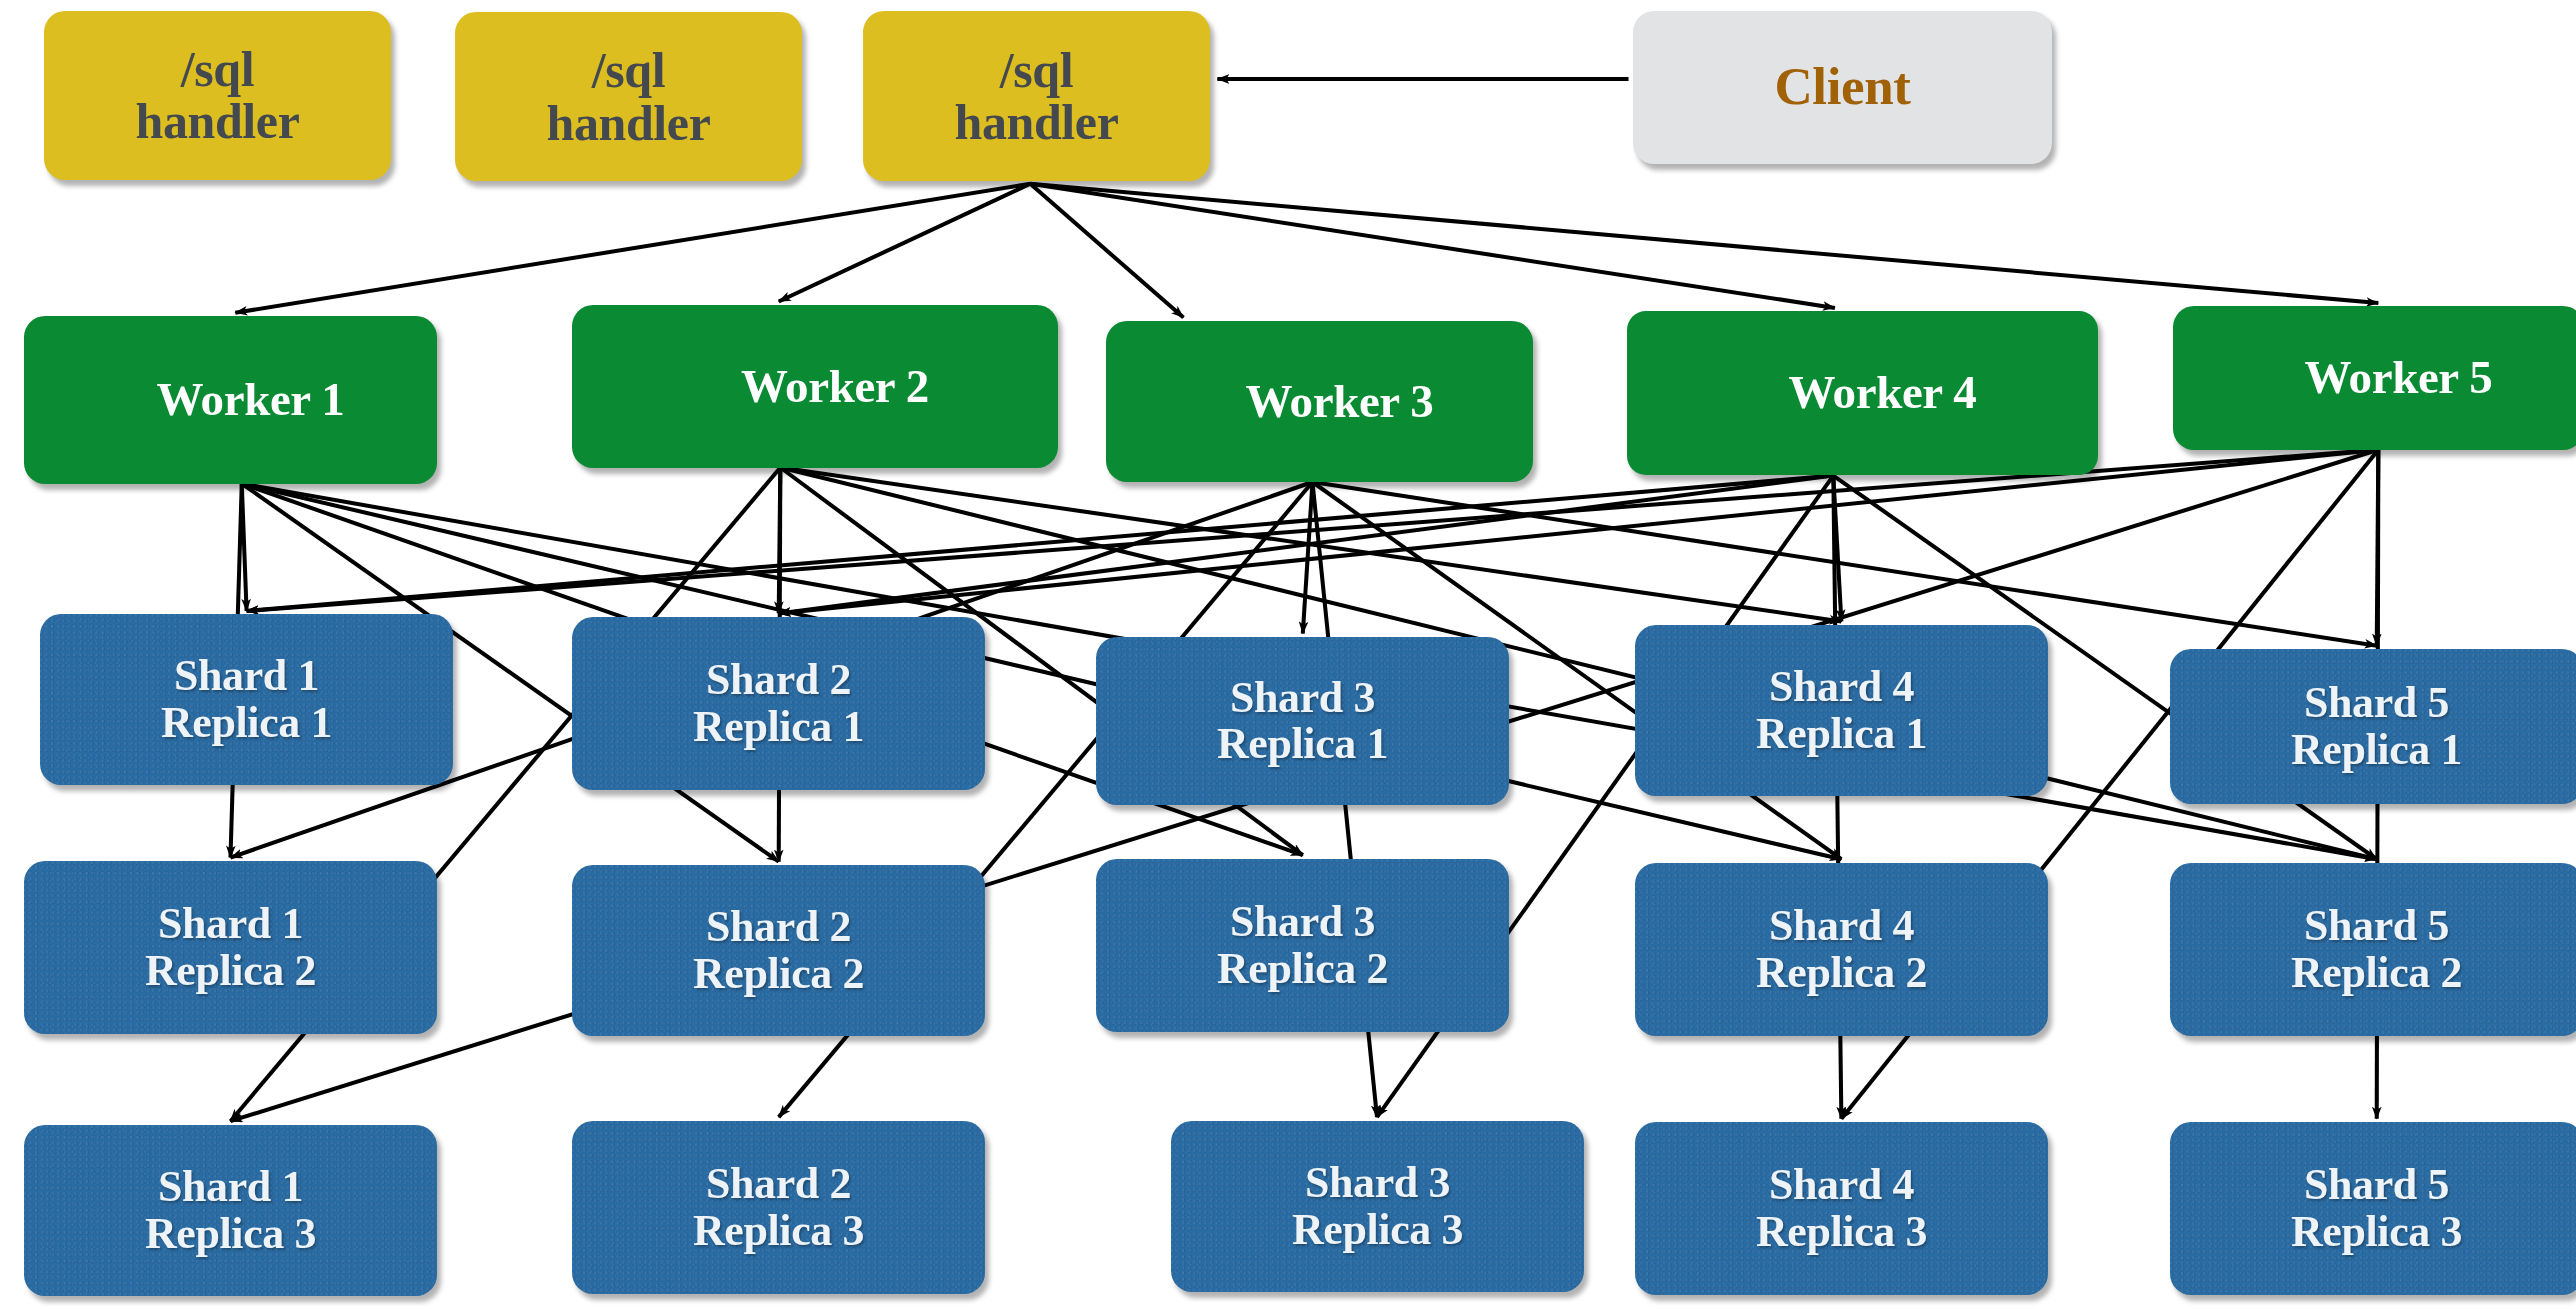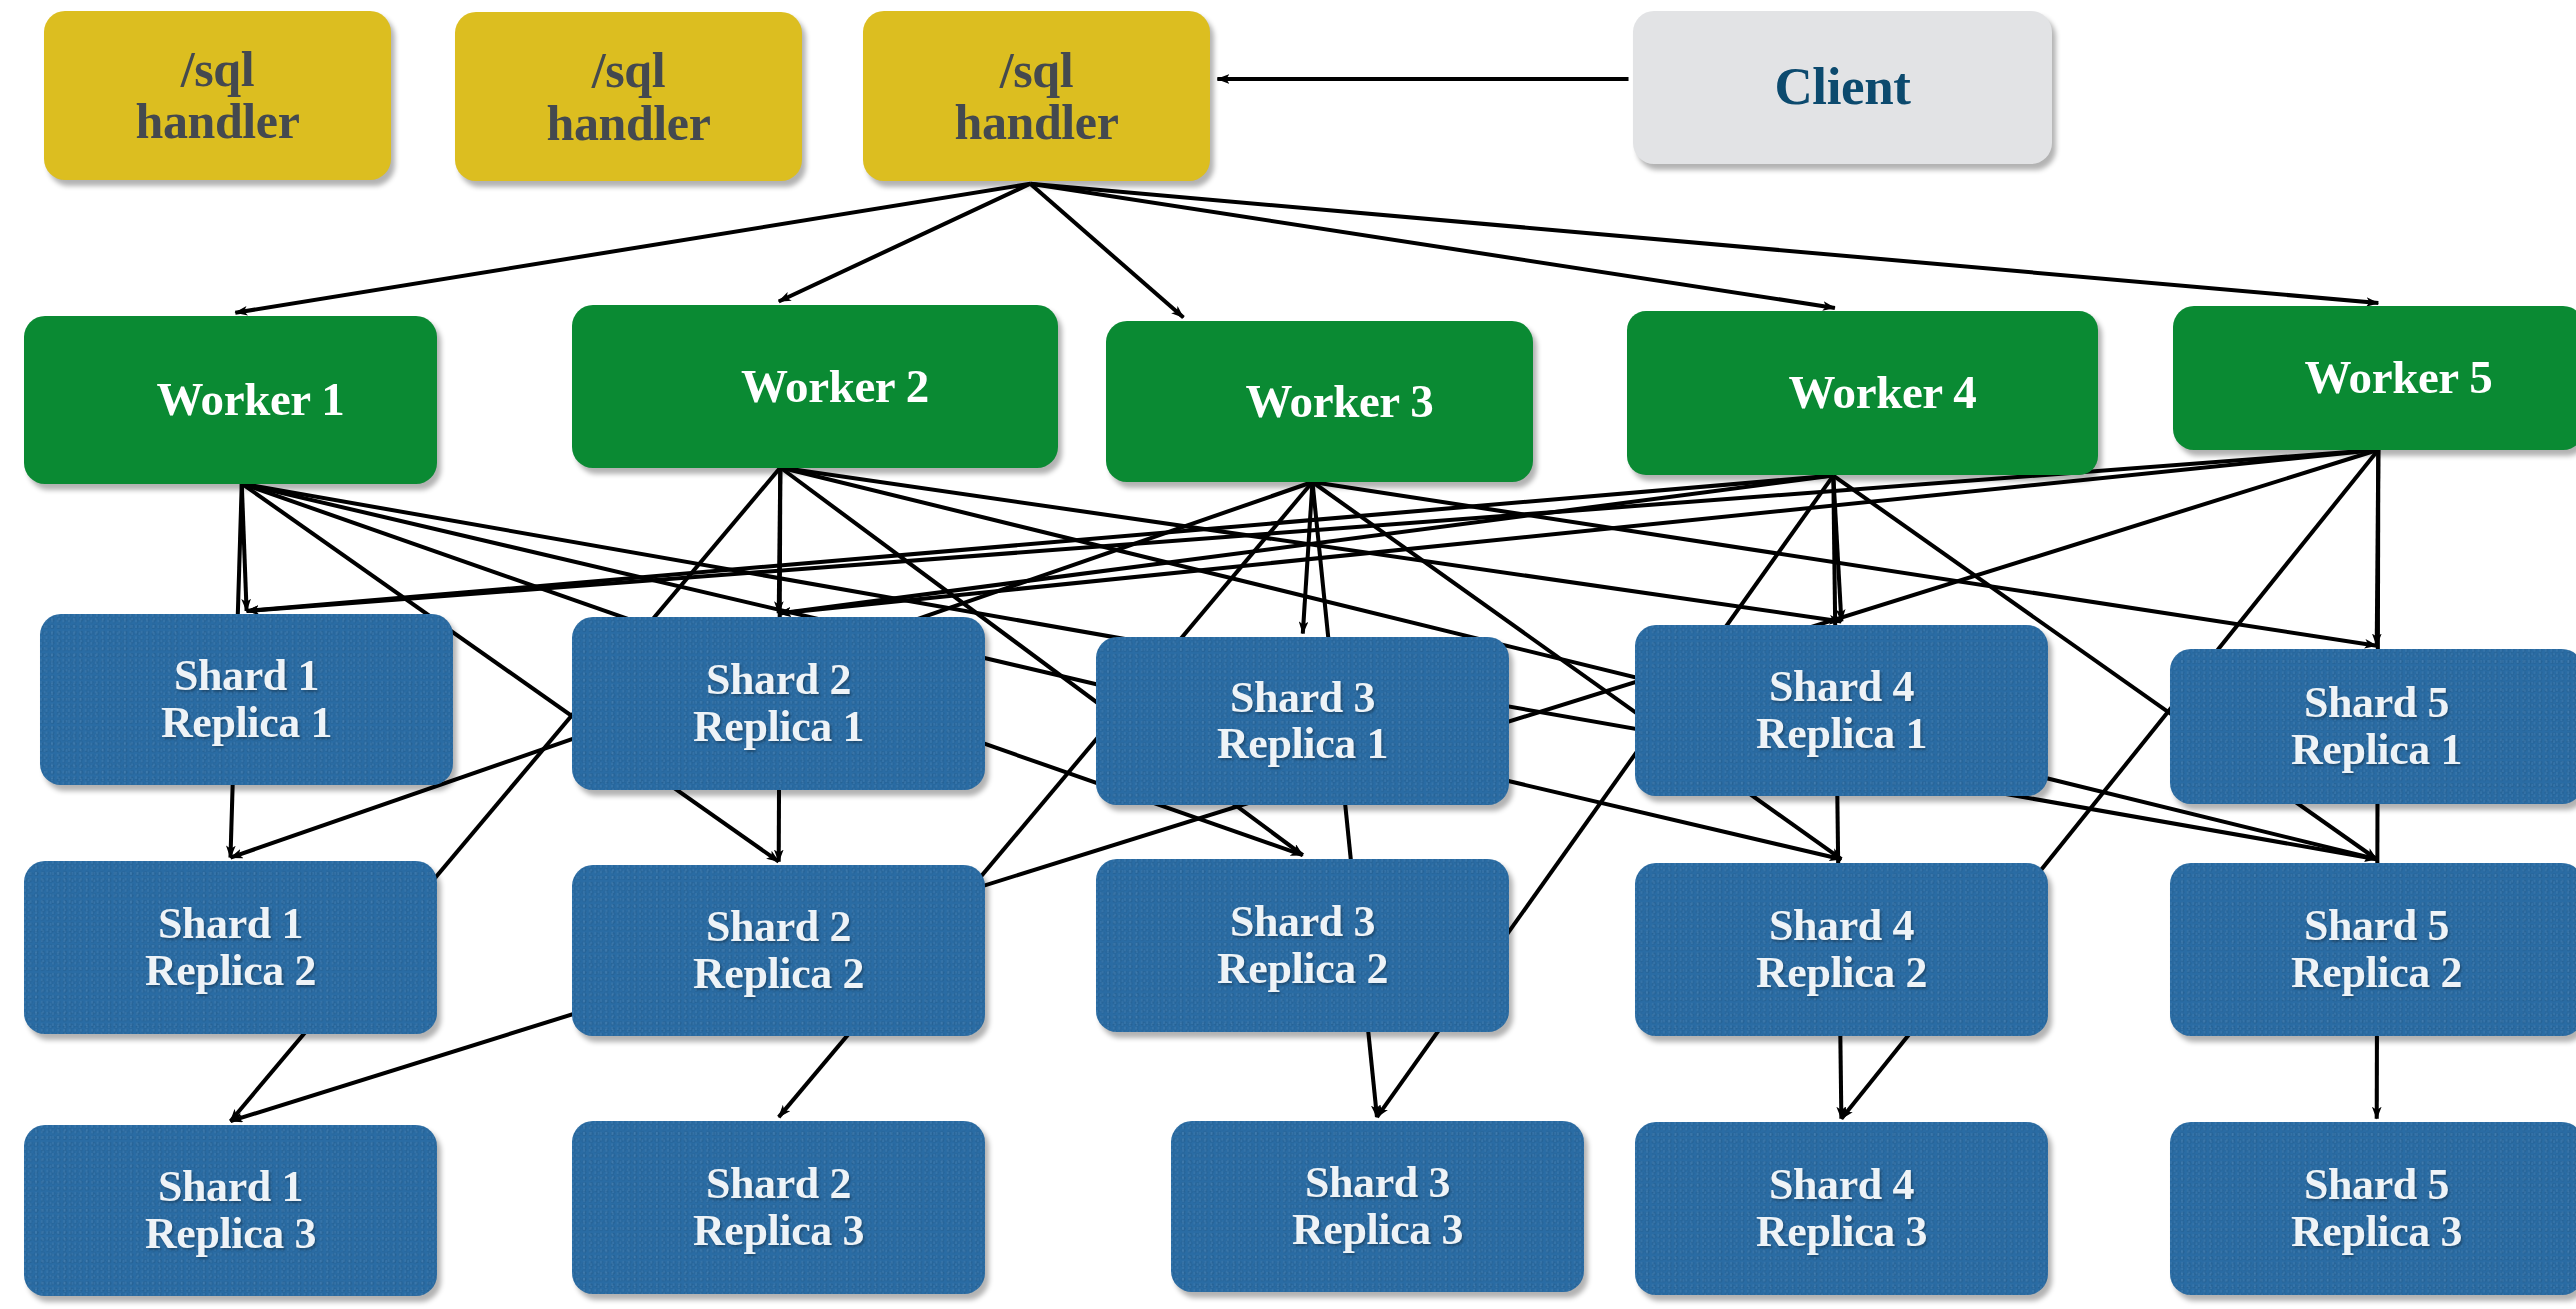--- a/index.html
+++ b/index.html
@@ -39,21 +39,21 @@
     z-index: 3;
   }
   .node-handler {
     background: #dcbe20;
     color: #44494f;
     font-size: 50px;
     z-index: 4;
   }
   .node-client {
     background: #e2e3e5;
-    color: #0c4a6e;
+    color: #a16207;
     font-size: 53px;
     z-index: 4;
   }
   .node-worker {
     background: #0a8a33;
     color: #ffffff;
     font-size: 47px;
     z-index: 3;
     padding-left: 40px;
   }

